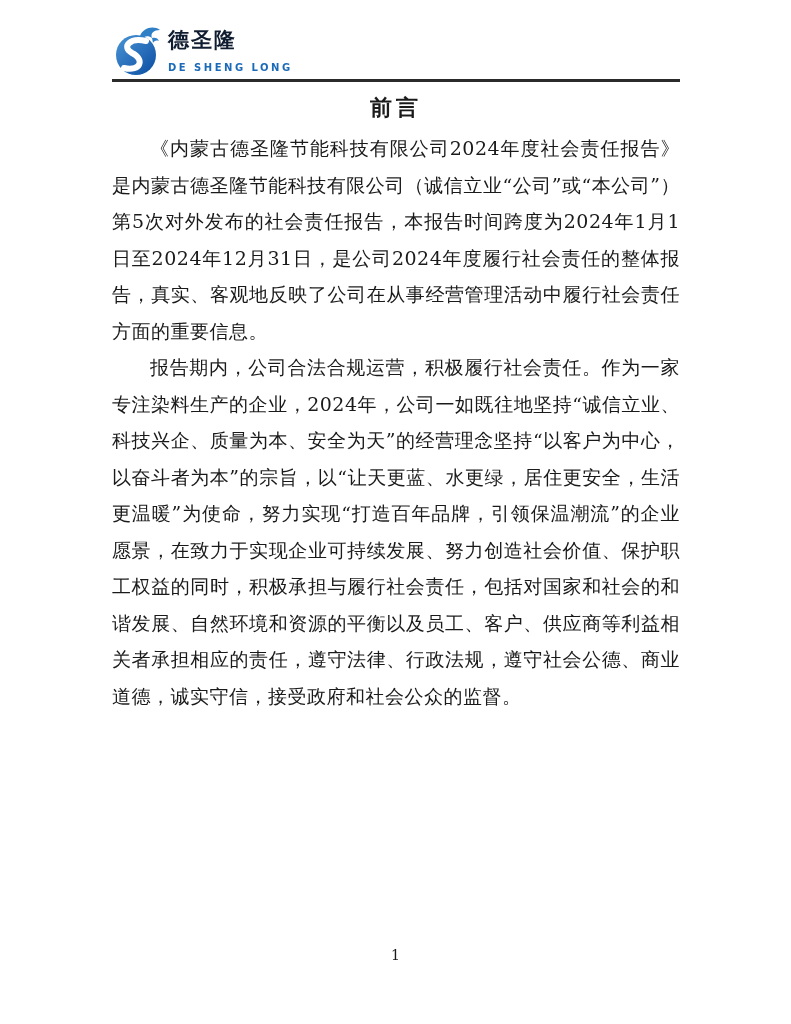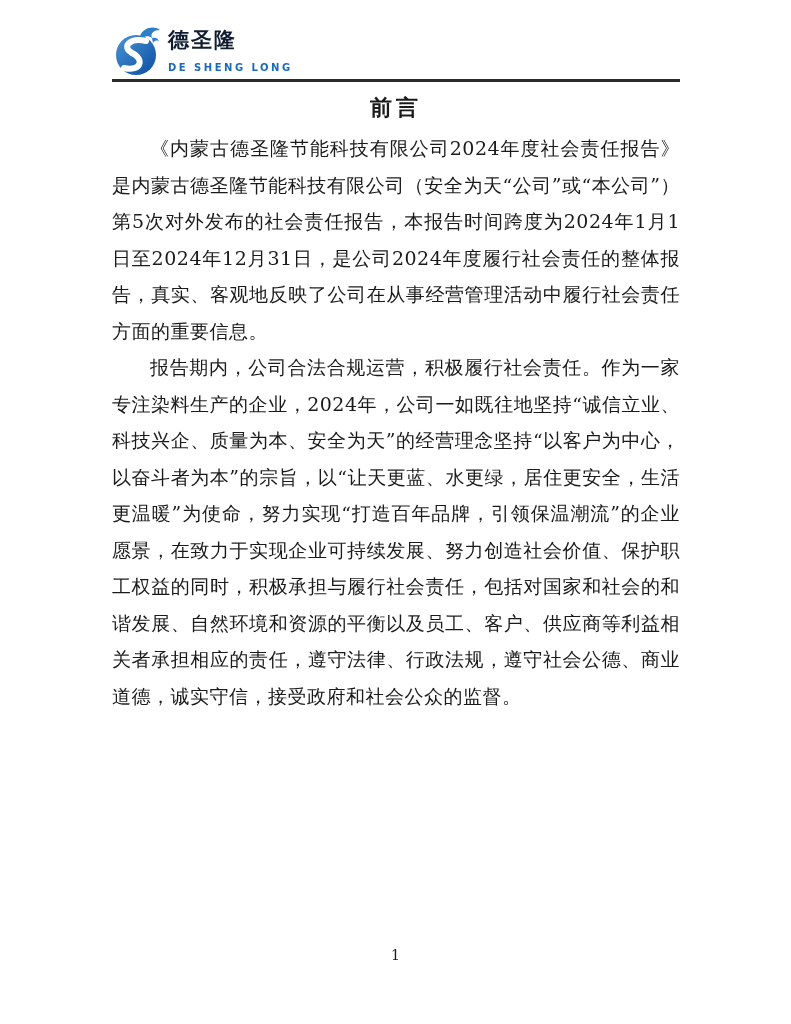--- a/index.html
+++ b/index.html
@@ -108,21 +108,21 @@
       </svg>
       <div class="logo-text">
         <span class="logo-cn">德圣隆</span>
         <span class="logo-en">DE SHENG LONG</span>
       </div>
     </div>
   </header>
 
   <main class="doc-body">
     <h1 class="doc-title">前言</h1>
-    <p>《内蒙古德圣隆节能科技有限公司2024年度社会责任报告》是内蒙古德圣隆节能科技有限公司（安全为天“公司”或“本公司”）第5次对外发布的社会责任报告，本报告时间跨度为2024年1月1日至2024年12月31日，是公司2024年度履行社会责任的整体报告，真实、客观地反映了公司在从事经营管理活动中履行社会责任方面的重要信息。</p>
+    <p>《内蒙古德圣隆节能科技有限公司2024年度社会责任报告》是内蒙古德圣隆节能科技有限公司（诚信立业“公司”或“本公司”）第5次对外发布的社会责任报告，本报告时间跨度为2024年1月1日至2024年12月31日，是公司2024年度履行社会责任的整体报告，真实、客观地反映了公司在从事经营管理活动中履行社会责任方面的重要信息。</p>
     <p>报告期内，公司合法合规运营，积极履行社会责任。作为一家专注染料生产的企业，2024年，公司一如既往地坚持“诚信立业、科技兴企、质量为本、安全为天”的经营理念坚持“以客户为中心，以奋斗者为本”的宗旨，以“让天更蓝、水更绿，居住更安全，生活更温暖”为使命，努力实现“打造百年品牌，引领保温潮流”的企业愿景，在致力于实现企业可持续发展、努力创造社会价值、保护职工权益的同时，积极承担与履行社会责任，包括对国家和社会的和谐发展、自然环境和资源的平衡以及员工、客户、供应商等利益相关者承担相应的责任，遵守法律、行政法规，遵守社会公德、商业道德，诚实守信，接受政府和社会公众的监督。</p>
   </main>
 
   <footer class="footer">
     <span class="page-number">1</span>
   </footer>
 
 </div>
 
 </body></html>

